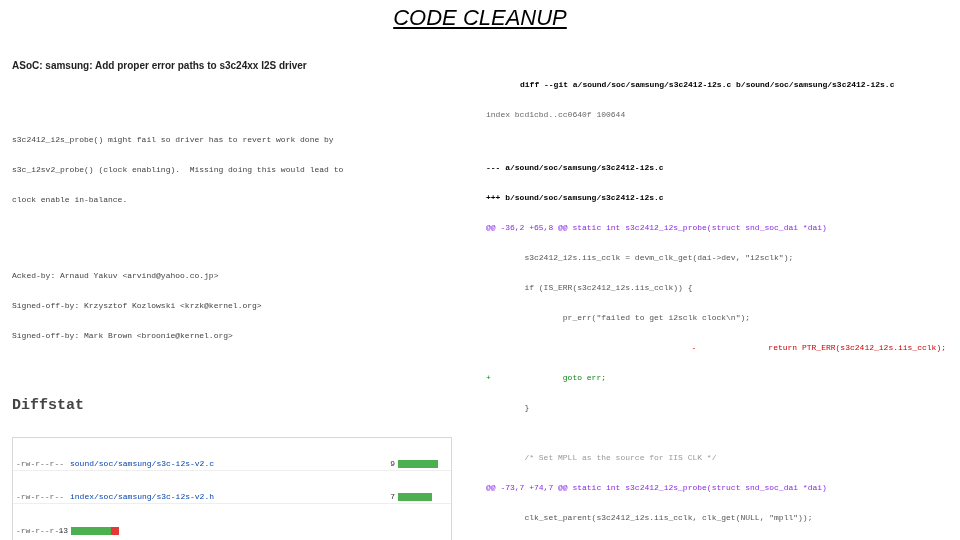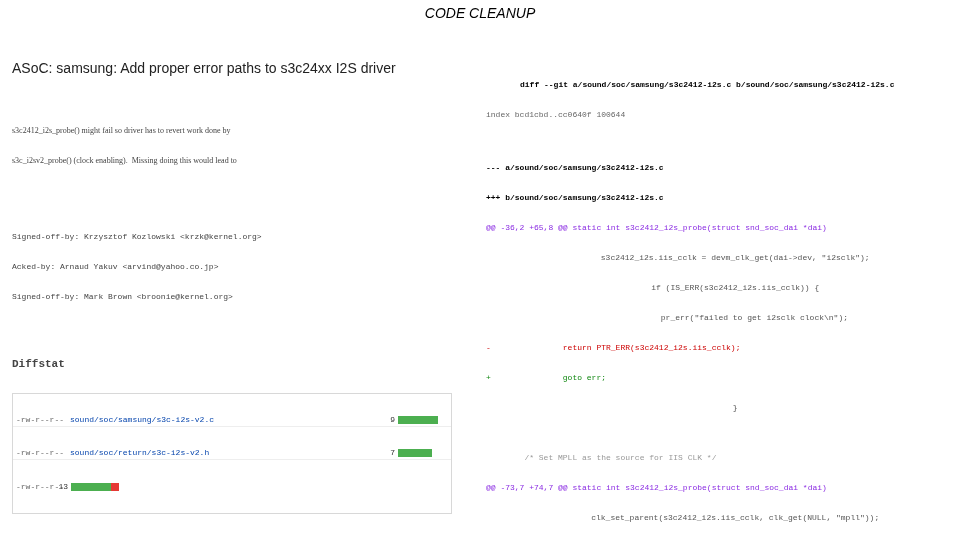--- a/index.html
+++ b/index.html
@@ -10,51 +10,51 @@
     background: #fff;
     position: relative;
     overflow: hidden;
   }
   .title {
     position: absolute;
     top: 5px;
     left: 50%;
     transform: translateX(-50%);
     font-style: italic;
-    font-size: 14px;
+    font-size: 22px;
+    text-decoration: underline;
     font-weight: 400;
   }
   .left-pane, .right-pane {
     position: absolute;
     top: 40px;
     font-family: 'Courier New', monospace;
     font-size: 8px;
     line-height: 1.25;
     white-space: pre;
   }
   .left-pane { left: 12px; width: 460px; }
   .right-pane { left: 486px; width: 460px; }
 
   .commit-title {
     font-family: Arial, sans-serif;
-    font-size: 14px;
-    font-weight: normal;
-    margin-bottom: 8px;
+    font-size: 10px;
+    font-weight: bold;
+    margin-bottom: 22px;
     color: #222;
   }
   .commit-body {
     color: #444;
     font-size: 8px;
     margin-bottom: 6px;
-    font-family: Liberation Serif, serif;
   }
   .signed { color: #444; font-size: 8px; margin-bottom: 6px; }
   .diffstat-label {
     font-weight: bold;
-    font-size: 11px;
+    font-size: 15px;
     margin-bottom: 2px;
     color: #444;
   }
   .diffstat-table {
     border: 1px solid #d8d8d8;
     width: 440px;
     font-size: 8px;
     margin-bottom: 3px;
   }
   .diffstat-row {
@@ -71,53 +71,54 @@
   .bar { display: flex; width: 50px; height: 8px; }
   .bar-add { background: #4caf50; }
   .bar-del { background: #e53935; }
 
   .diff-block { font-size: 8px; color: #333; }
   .d-cmd { font-weight: bold; color: #000; margin-left: 34px; }
   .d-idx { color: #666; }
   .d-minusf { color: #000; font-weight: bold; margin-top: 23px; }
   .d-plusf { color: #000; font-weight: bold; }
   .d-hunk { color: #8a2be2; }
-  .d-ctx { color: #555; text-align: center; }
+  .d-ctx { color: #555; }
   .d-add { color: #118811; }
-  .d-del { color: #cc0000; }
+  .d-del { color: #cc0000; text-align: right; }
   .d-comment { color: #999; }
 </style>
 </head>
 <body>
 
 <div class="title">CODE CLEANUP</div>
 
 <div class="left-pane">
   <div class="commit-title">ASoC: samsung: Add proper error paths to s3c24xx I2S driver</div>
   <div class="commit-body">
     <div>s3c2412_i2s_probe() might fail so driver has to revert work done by</div>
     <div>s3c_i2sv2_probe() (clock enabling).  Missing doing this would lead to</div>
+    <div>clock enable in-balance.</div>
   </div>
   <div class="signed">
+    <div>Acked-by: Arnaud Yakuv &lt;arvind@yahoo.co.jp&gt;</div>
     <div>Signed-off-by: Krzysztof Kozlowski &lt;krzk@kernel.org&gt;</div>
-    <div>Acked-by: Arnaud Yakuv &lt;arvind@yahoo.co.jp&gt;</div>
     <div>Signed-off-by: Mark Brown &lt;broonie@kernel.org&gt;</div>
   </div>
 
   <div class="diffstat-label">Diffstat</div>
   <div class="diffstat-table">
     <div class="diffstat-row">
       <span class="perm">-rw-r--r--</span>
       <span class="fname">sound/soc/samsung/s3c-i2s-v2.c</span>
       <span class="num">9</span>
       <span class="bar"><span class="bar-add" style="width:40px"></span></span>
     </div>
     <div class="diffstat-row">
       <span class="perm">-rw-r--r--</span>
-      <span class="fname">sound/soc/return/s3c-i2s-v2.h</span>
+      <span class="fname">index/soc/samsung/s3c-i2s-v2.h</span>
       <span class="num">7</span>
       <span class="bar"><span class="bar-add" style="width:34px"></span></span>
     </div>
     <div class="diffstat-row">
       <span class="perm">-rw-r--r--</span>
       <span class="num">13</span>
       <span class="bar"><span class="bar-add" style="width:40px"></span><span class="bar-del" style="width:8px"></span></span>
     </div>
   </div>
   

